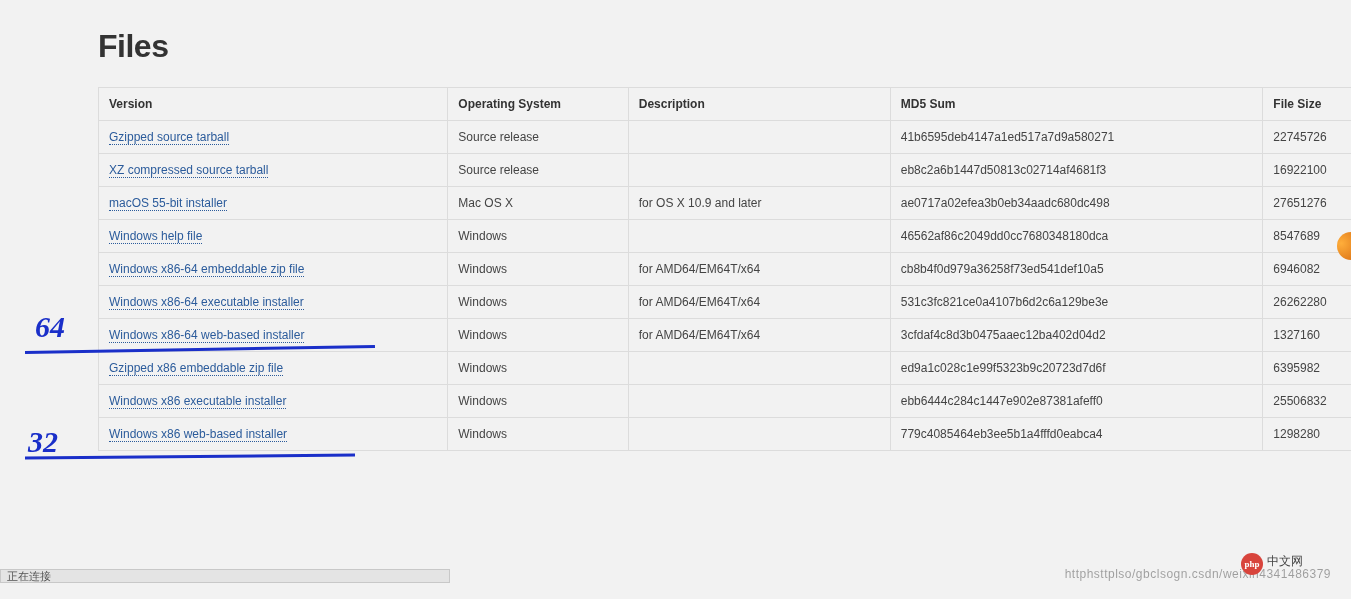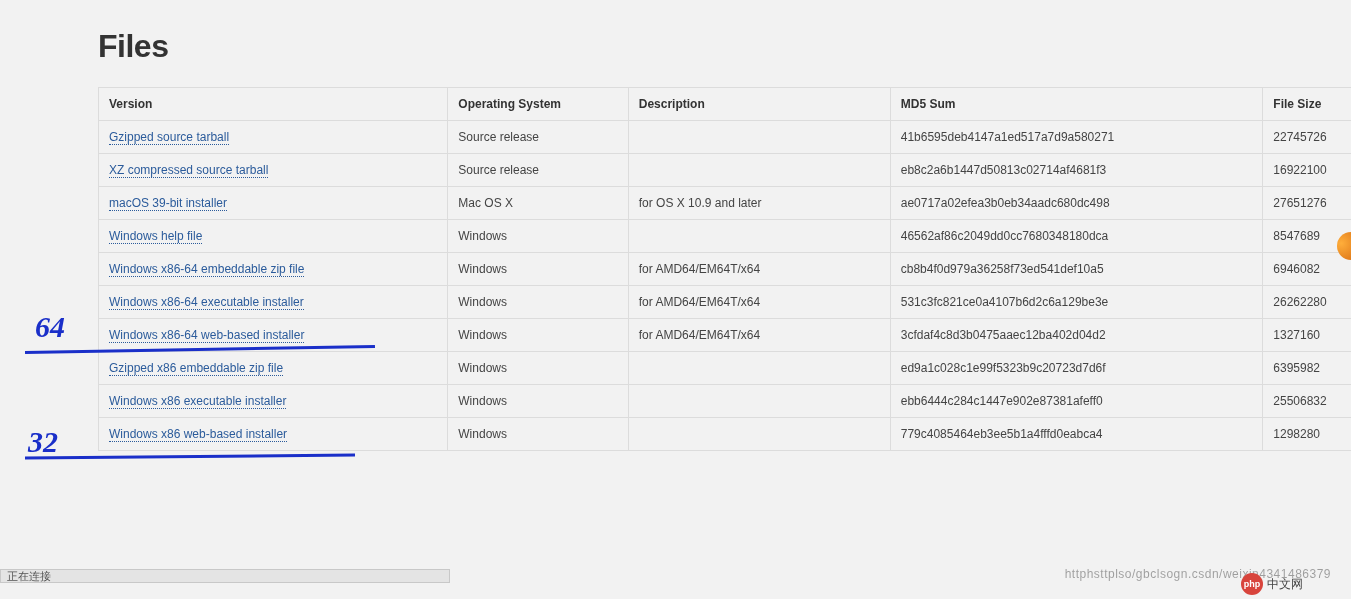--- a/index.html
+++ b/index.html
@@ -101,23 +101,23 @@
 
   
   .watermark {
     position: absolute;
     right: 20px; bottom: 18px;
     font-size: 12px; color: rgba(0,0,0,.35);
     letter-spacing: .5px;
   }
   .logo {
     position: absolute;
-    right: 48px; bottom: 4px;
-    display: flex; align-items: center;
-    font-size: 12px; color: #444;
+    right: 48px; bottom: 24px;
+    display: flex; align-items: flex-start;
+    font-size: 12px; color: #444; font-family: Liberation Serif, serif;
   }
   .logo .ball {
     width: 22px; height: 22px; border-radius: 50%;
     background: #d8443c; color: #fff;
     display:flex;align-items:center;justify-content:center;
     font-size: 9px; font-weight:700; margin-right:4px;
   }
 </style>
 </head>
 <body>
@@ -155,21 +155,21 @@
         </tr>
         <tr>
           <td><a href="#" class="link">XZ compressed source tarball</a></td>
           <td>Source release</td>
           <td></td>
           <td>eb8c2a6b1447d50813c02714af4681f3</td>
           <td>16922100</td>
           <td><a href="#" class="sig">SIG</a></td>
         </tr>
         <tr>
-          <td><a href="#" class="link">macOS 39-bit installer</a></td>
+          <td><a href="#" class="link">macOS 55-bit installer</a></td>
           <td>Mac OS X</td>
           <td>for OS X 10.9 and later</td>
           <td>ae0717a02efea3b0eb34aadc680dc498</td>
           <td>27651276</td>
           <td><a href="#" class="sig">SIG</a></td>
         </tr>
         <tr>
           <td><a href="#" class="link">Windows help file</a></td>
           <td>Windows</td>
           <td></td>

